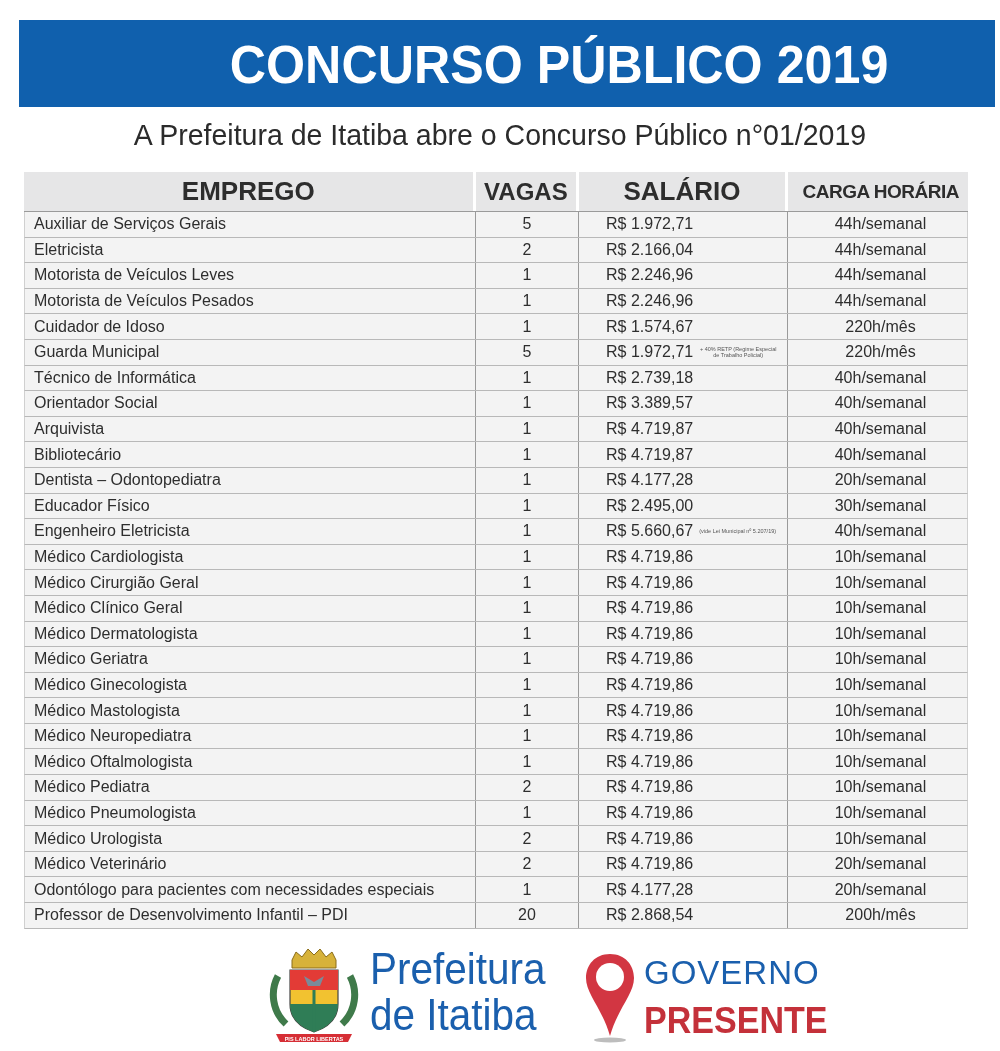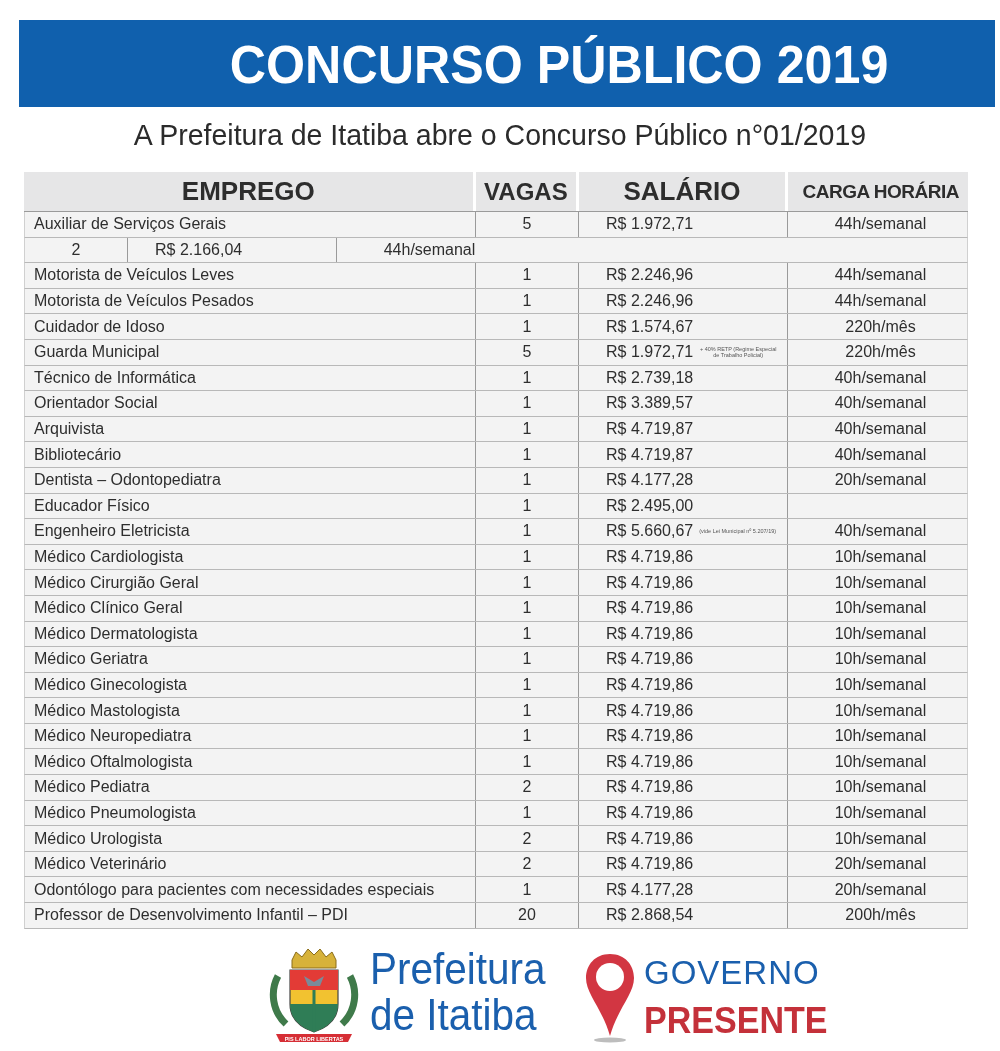--- a/index.html
+++ b/index.html
@@ -53,20 +53,21 @@
   <div class="tbody" id="tbody">
       <div class="tr">
         <div class="td c1">Auxiliar de Serviços Gerais</div>
         <div class="td c2">5</div>
         <div class="td c3">
           <span>R$ 1.972,71</span>
         </div>
         <div class="td c4">44h/semanal</div>
       </div>
       <div class="tr">
+        <div class="td c1">Eletricista</div>
         <div class="td c2">2</div>
         <div class="td c3">
           <span>R$ 2.166,04</span>
         </div>
         <div class="td c4">44h/semanal</div>
       </div>
       <div class="tr">
         <div class="td c1">Motorista de Veículos Leves</div>
         <div class="td c2">1</div>
         <div class="td c3">
@@ -138,20 +139,21 @@
           <span>R$ 4.177,28</span>
         </div>
         <div class="td c4">20h/semanal</div>
       </div>
       <div class="tr">
         <div class="td c1">Educador Físico</div>
         <div class="td c2">1</div>
         <div class="td c3">
           <span>R$ 2.495,00</span>
         </div>
+        <div class="td c4">30h/semanal</div>
       </div>
       <div class="tr">
         <div class="td c1">Engenheiro Eletricista</div>
         <div class="td c2">1</div>
         <div class="td c3">
           <span>R$ 5.660,67</span>
           <span class="note" style="max-width: 78px; white-space: normal;">(vide Lei Municipal nº 5.207/19)</span>
         </div>
         <div class="td c4">40h/semanal</div>
       </div>

